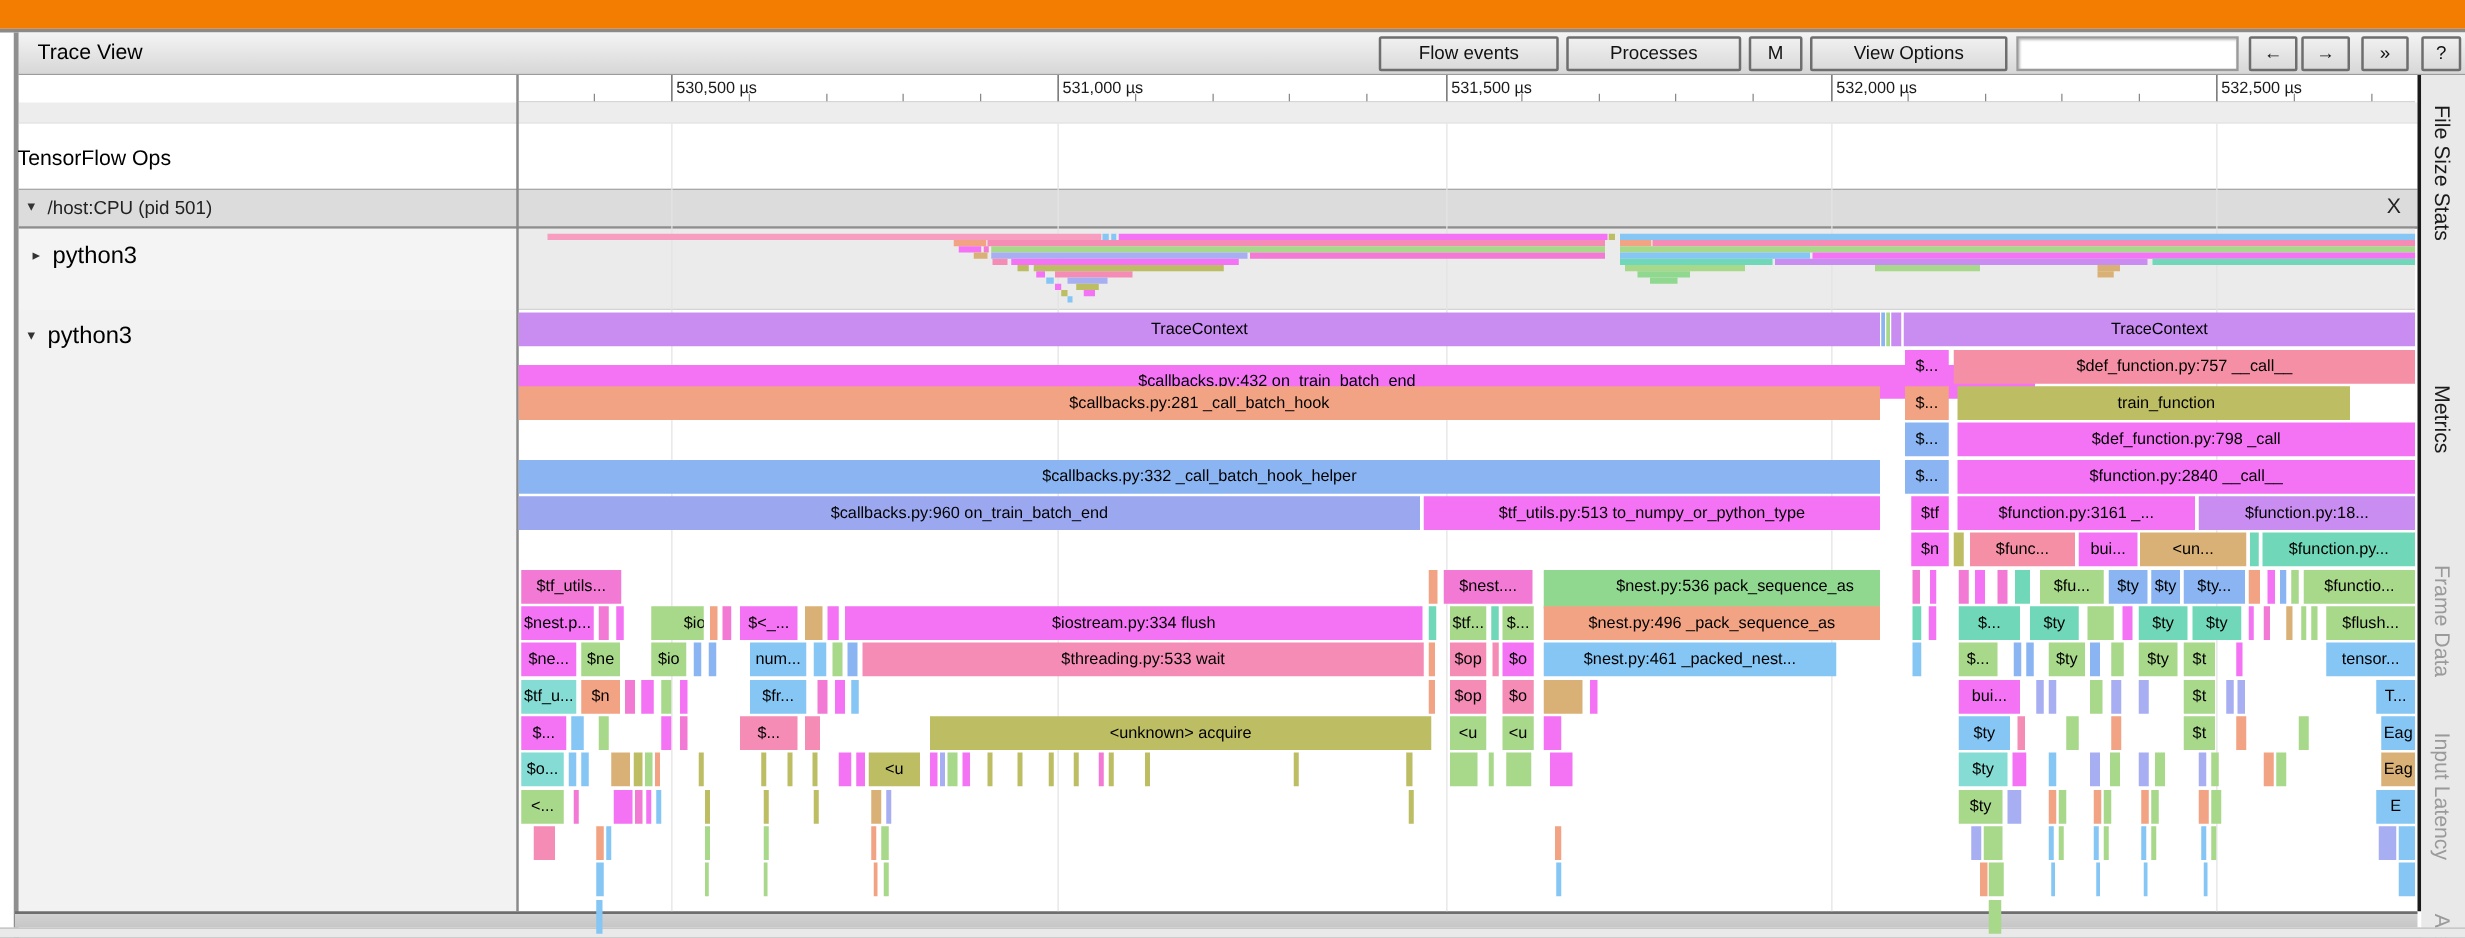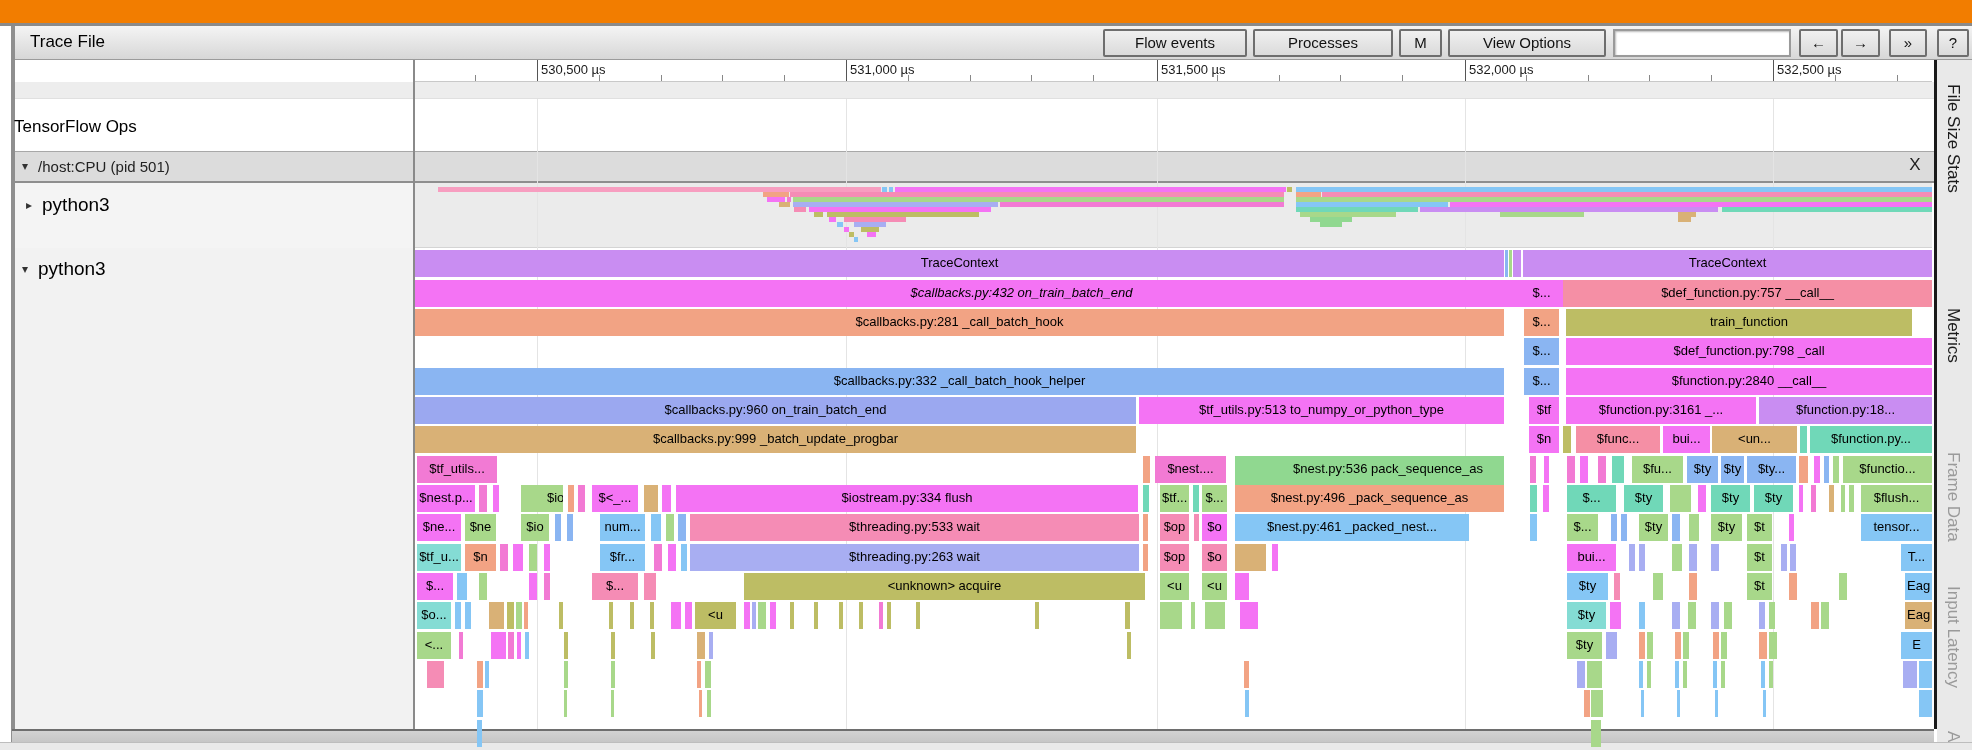--- a/index.html
+++ b/index.html
@@ -62,21 +62,21 @@
 </head>
 <body>
 
 <div class="screen">
 
   <div class="abs" id="orange-bar"></div>
   <div class="abs" id="chrome-shadow"></div>
   <div class="abs" id="left-border"></div>
 
   <div class="abs" id="titlebar"></div>
-  <div class="abs" id="title">Trace File</div>
+  <div class="abs" id="title">Trace View</div>
   <button class="abs tbtn" id="btn-flow">Flow events</button>
   <button class="abs tbtn" id="btn-proc">Processes</button>
   <button class="abs tbtn" id="btn-m">M</button>
   <button class="abs tbtn" id="btn-view">View Options</button>
   <input class="abs" id="searchbox" value="" style="">
   <button class="abs tbtn" id="btn-left">←</button>
   <button class="abs tbtn" id="btn-right">→</button>
   <button class="abs tbtn" id="btn-zoom">»</button>
   <button class="abs tbtn" id="btn-help">?</button>
 
@@ -143,37 +143,36 @@
     <div class="abs tickminor" style="left: 1588px;"></div>
     <div class="abs tickminor" style="left: 1649px;"></div>
     <div class="abs tickminor" style="left: 1711px;"></div>
     <div class="abs tickminor" style="left: 1835px;"></div>
     <div class="abs tickminor" style="left: 1897px;"></div>
     <div class="seg" style="left: 415px; top: 250px; width: 1089px; height: 27px; background: rgb(201, 141, 242);"><span>TraceContext</span></div>
     <div class="seg" style="left: 1505px; top: 250px; width: 3px; height: 27px; background: rgb(138, 181, 242);"></div>
     <div class="seg" style="left: 1509px; top: 250px; width: 3px; height: 27px; background: rgb(168, 216, 138);"></div>
     <div class="seg" style="left: 1513px; top: 250px; width: 8px; height: 27px; background: rgb(201, 141, 242);"></div>
     <div class="seg" style="left: 1523px; top: 250px; width: 409px; height: 27px; background: rgb(201, 141, 242);"><span>TraceContext</span></div>
-    <div class="seg" style="left: 415px; top: 280px; width: 1213px; height: 27px; background: rgb(244, 115, 244); font-style: italic;"><span>$callbacks.py:432 on_train_batch_end</span></div>
+    <div class="seg" style="left: 415px; top: 292px; width: 1213px; height: 27px; background: rgb(244, 115, 244);"><span>$callbacks.py:432 on_train_batch_end</span></div>
     <div class="seg" style="left: 1524px; top: 280px; width: 35px; height: 27px; background: rgb(244, 115, 244);"><span>$...</span></div>
     <div class="seg" style="left: 1563px; top: 280px; width: 369px; height: 27px; background: rgb(245, 143, 165);"><span>$def_function.py:757 __call__</span></div>
     <div class="seg" style="left: 415px; top: 309px; width: 1089px; height: 27px; background: rgb(242, 163, 132);"><span>$callbacks.py:281 _call_batch_hook</span></div>
     <div class="seg" style="left: 1524px; top: 309px; width: 35px; height: 27px; background: rgb(242, 163, 132);"><span>$...</span></div>
-    <div class="seg" style="left: 1566px; top: 309px; width: 346px; height: 27px; background: rgb(189, 189, 100); padding-left: 20px;"><span>train_function</span></div>
+    <div class="seg" style="left: 1566px; top: 309px; width: 314px; height: 27px; background: rgb(189, 189, 100); padding-left: 20px;"><span>train_function</span></div>
     <div class="seg" style="left: 1524px; top: 338px; width: 35px; height: 27px; background: rgb(138, 181, 242);"><span>$...</span></div>
     <div class="seg" style="left: 1566px; top: 338px; width: 366px; height: 27px; background: rgb(244, 115, 244);"><span>$def_function.py:798 _call</span></div>
     <div class="seg" style="left: 415px; top: 368px; width: 1089px; height: 27px; background: rgb(138, 181, 242);"><span>$callbacks.py:332 _call_batch_hook_helper</span></div>
     <div class="seg" style="left: 1524px; top: 368px; width: 35px; height: 27px; background: rgb(138, 181, 242);"><span>$...</span></div>
     <div class="seg" style="left: 1566px; top: 368px; width: 366px; height: 27px; background: rgb(244, 115, 244);"><span>$function.py:2840 __call__</span></div>
     <div class="seg" style="left: 415px; top: 397px; width: 721px; height: 27px; background: rgb(155, 168, 240);"><span>$callbacks.py:960 on_train_batch_end</span></div>
     <div class="seg" style="left: 1139px; top: 397px; width: 365px; height: 27px; background: rgb(244, 115, 244);"><span>$tf_utils.py:513 to_numpy_or_python_type</span></div>
     <div class="seg" style="left: 1529px; top: 397px; width: 30px; height: 27px; background: rgb(244, 115, 244);"><span>$tf</span></div>
     <div class="seg" style="left: 1566px; top: 397px; width: 190px; height: 27px; background: rgb(244, 115, 244);"><span>$function.py:3161 _...</span></div>
     <div class="seg" style="left: 1759px; top: 397px; width: 173px; height: 27px; background: rgb(201, 141, 242);"><span>$function.py:18...</span></div>
-    <div class="seg" style="left: 415px; top: 426px; width: 721px; height: 27px; background: rgb(217, 177, 118);"><span>$callbacks.py:999 _batch_update_progbar</span></div>
     <div class="seg" style="left: 1529px; top: 426px; width: 30px; height: 27px; background: rgb(244, 115, 244);"><span>$n</span></div>
     <div class="seg" style="left: 1563px; top: 426px; width: 8px; height: 27px; background: rgb(189, 189, 100);"></div>
     <div class="seg" style="left: 1576px; top: 426px; width: 84px; height: 27px; background: rgb(245, 143, 165);"><span>$func...</span></div>
     <div class="seg" style="left: 1663px; top: 426px; width: 47px; height: 27px; background: rgb(244, 115, 244);"><span>bui...</span></div>
     <div class="seg" style="left: 1712px; top: 426px; width: 85px; height: 27px; background: rgb(217, 177, 118);"><span>&lt;un...</span></div>
     <div class="seg" style="left: 1800px; top: 426px; width: 7px; height: 27px; background: rgb(112, 216, 184);"></div>
     <div class="seg" style="left: 1810px; top: 426px; width: 122px; height: 27px; background: rgb(112, 216, 184);"><span>$function.py...</span></div>
     <div class="seg" style="left: 417px; top: 456px; width: 80px; height: 27px; background: rgb(242, 122, 212);"><span>$tf_utils...</span></div>
     <div class="seg" style="left: 1143px; top: 456px; width: 7px; height: 27px; background: rgb(242, 163, 132);"></div>
     <div class="seg" style="left: 1155px; top: 456px; width: 71px; height: 27px; background: rgb(242, 122, 212);"><span>$nest....</span></div>
@@ -251,21 +250,20 @@
     <div class="seg" style="left: 417px; top: 544px; width: 44px; height: 27px; background: rgb(132, 220, 212);"><span>$tf_u...</span></div>
     <div class="seg" style="left: 465px; top: 544px; width: 31px; height: 27px; background: rgb(242, 163, 132);"><span>$n</span></div>
     <div class="seg" style="left: 500px; top: 544px; width: 8px; height: 27px; background: rgb(242, 122, 212);"></div>
     <div class="seg" style="left: 513px; top: 544px; width: 10px; height: 27px; background: rgb(244, 115, 244);"></div>
     <div class="seg" style="left: 529px; top: 544px; width: 8px; height: 27px; background: rgb(168, 216, 138);"></div>
     <div class="seg" style="left: 544px; top: 544px; width: 6px; height: 27px; background: rgb(244, 115, 244);"></div>
     <div class="seg" style="left: 600px; top: 544px; width: 45px; height: 27px; background: rgb(133, 198, 245);"><span>$fr...</span></div>
     <div class="seg" style="left: 654px; top: 544px; width: 8px; height: 27px; background: rgb(242, 122, 212);"></div>
     <div class="seg" style="left: 668px; top: 544px; width: 8px; height: 27px; background: rgb(244, 115, 244);"></div>
     <div class="seg" style="left: 681px; top: 544px; width: 6px; height: 27px; background: rgb(133, 198, 245);"></div>
-    <div class="seg" style="left: 690px; top: 544px; width: 449px; height: 27px; background: rgb(168, 174, 242);"><span>$threading.py:263 wait</span></div>
     <div class="seg" style="left: 1143px; top: 544px; width: 5px; height: 27px; background: rgb(242, 163, 132);"></div>
     <div class="seg" style="left: 1160px; top: 544px; width: 29px; height: 27px; background: rgb(245, 140, 181);"><span>$op</span></div>
     <div class="seg" style="left: 1202px; top: 544px; width: 25px; height: 27px; background: rgb(245, 140, 181);"><span>$o</span></div>
     <div class="seg" style="left: 1235px; top: 544px; width: 31px; height: 27px; background: rgb(217, 177, 118);"></div>
     <div class="seg" style="left: 1272px; top: 544px; width: 6px; height: 27px; background: rgb(244, 115, 244);"></div>
     <div class="seg" style="left: 1567px; top: 544px; width: 49px; height: 27px; background: rgb(244, 115, 244);"><span>bui...</span></div>
     <div class="seg" style="left: 1629px; top: 544px; width: 6px; height: 27px; background: rgb(168, 174, 242);"></div>
     <div class="seg" style="left: 1639px; top: 544px; width: 6px; height: 27px; background: rgb(168, 174, 242);"></div>
     <div class="seg" style="left: 1672px; top: 544px; width: 10px; height: 27px; background: rgb(168, 216, 138);"></div>
     <div class="seg" style="left: 1689px; top: 544px; width: 8px; height: 27px; background: rgb(168, 174, 242);"></div>

